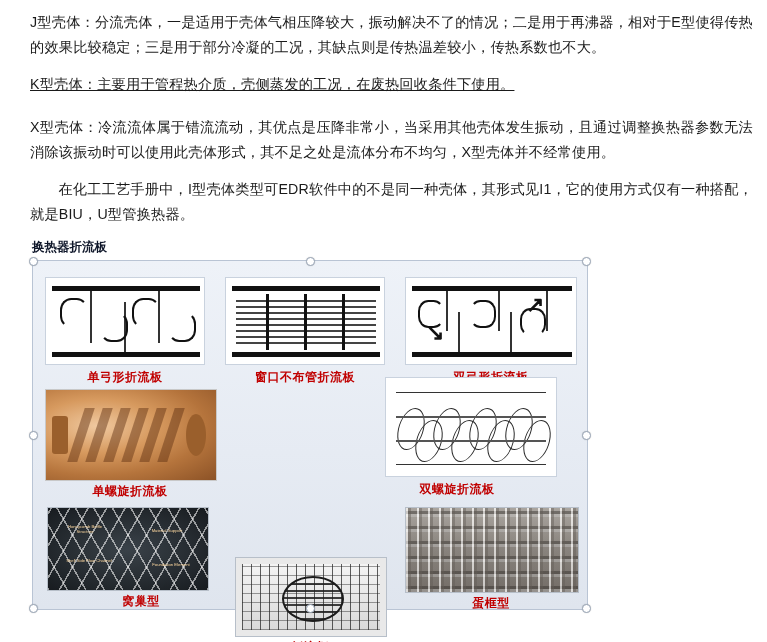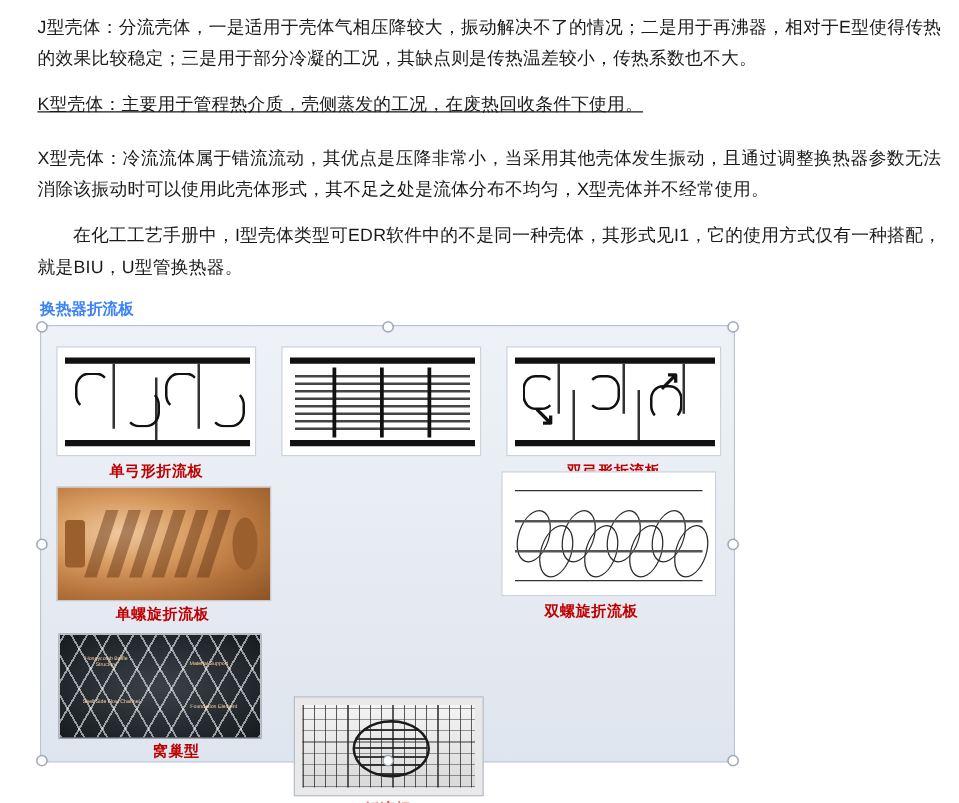--- a/index.html
+++ b/index.html
@@ -35,21 +35,21 @@
   
   .figure-wrap {
     position: relative;
     margin-top: 8px;
     width: 560px;
     margin-left: 18px;
   }
   .fig-caption {
     font-size: 12.5px;
     font-weight: bold;
-    color: #3b82f6;
+    color: #0f172a;
     margin-bottom: 4px;
   }
   .fig-box {
     position: relative;
     width: 556px;
     height: 350px;
     background: linear-gradient(180deg,#eef2f8 0%, #e6ebf3 55%, #dfe5ee 100%);
     border: 1px solid #b9c4d4;
     box-sizing: border-box;
   }
@@ -269,20 +269,21 @@
           <div class="tube-h" style="left:10px; top:34px; width:140px;"></div>
           <div class="tube-h" style="left:10px; top:40px; width:140px;"></div>
           <div class="tube-h" style="left:10px; top:46px; width:140px;"></div>
           <div class="tube-h" style="left:10px; top:52px; width:140px;"></div>
           <div class="tube-h" style="left:10px; top:58px; width:140px;"></div>
           <div class="tube-h" style="left:10px; top:64px; width:140px;"></div>
           <div class="tube-v" style="left:40px; top:16px; height:56px; width:3px; background:#111;"></div>
           <div class="tube-v" style="left:78px; top:16px; height:56px; width:3px; background:#111;"></div>
           <div class="tube-v" style="left:116px; top:16px; height:56px; width:3px; background:#111;"></div>
         </div>
+        <div class="cell-label" style="top:92px;">窗口不布管折流板</div>
       </div>
 
       <div class="cell" style="left:372px; top:16px; width:172px; height:110px;">
         <div class="panel" style="left:0; top:0; width:172px; height:88px;">
           <div class="bar" style="left:6px; top:8px; width:160px; height:5px;"></div>
           <div class="bar" style="left:6px; top:74px; width:160px; height:5px;"></div>
           <div class="tube-v" style="left:40px; top:13px; height:40px;"></div>
           <div class="tube-v" style="left:52px; top:34px; height:40px;"></div>
           <div class="tube-v" style="left:92px; top:13px; height:40px;"></div>
           <div class="tube-v" style="left:104px; top:34px; height:40px;"></div>
@@ -303,21 +304,21 @@
           <div class="helix-band" style="left:48px; top:18px; height:54px;"></div>
           <div class="helix-band" style="left:66px; top:18px; height:54px;"></div>
           <div class="helix-band" style="left:84px; top:18px; height:54px;"></div>
           <div class="helix-band" style="left:102px; top:18px; height:54px;"></div>
           <div class="helix-band" style="left:120px; top:18px; height:54px;"></div>
           <div class="helix-cap" style="left:140px; top:24px; width:20px; height:42px; border-radius:50%;"></div>
         </div>
         <div class="cell-label" style="top:94px;">单螺旋折流板</div>
       </div>
 
-      <div class="cell" style="left:368px; top:116px; width:144px; height:124px;">
+      <div class="cell" style="left:352px; top:116px; width:144px; height:124px;">
         <div class="panel" style="left:0; top:0; width:172px; height:100px;">
           <div class="dbl-helix">
             <div class="hx-line" style="top:6px;"></div>
             <div class="hx-line" style="top:78px;"></div>
             <div class="hx-coil" style="left:2px;  top:22px;"></div>
             <div class="hx-coil" style="left:20px; top:34px;"></div>
             <div class="hx-coil" style="left:38px; top:22px;"></div>
             <div class="hx-coil" style="left:56px; top:34px;"></div>
             <div class="hx-coil" style="left:74px; top:22px;"></div>
             <div class="hx-coil" style="left:92px; top:34px;"></div>
@@ -342,20 +343,26 @@
       </div>
 
       <div class="cell" style="left:202px; top:252px; width:150px; height:96px;margin-top:44px;">
         <div class="photo-rod" style="left:0; top:0; width:150px; height:78px;">
           <div class="rod-grid"></div>
           <div class="rod-ellipse"></div>
         </div>
         <div class="cell-label" style="top:82px;">折流杆</div>
       </div>
 
+      <div class="cell" style="left:372px; top:246px; width:172px; height:102px;">
+        <div class="photo-egg" style="left:0; top:0; width:172px; height:84px;">
+          <div class="egg-rows"></div>
+        </div>
+        <div class="cell-label" style="top:88px;">蛋框型</div>
+      </div>
 
       <div class="handle h-tl"></div>
       <div class="handle h-tc"></div>
       <div class="handle h-tr"></div>
       <div class="handle h-ml"></div>
       <div class="handle h-mr"></div>
       <div class="handle h-bl"></div>
       <div class="handle h-bc"></div>
       <div class="handle h-br"></div>
     </div>

